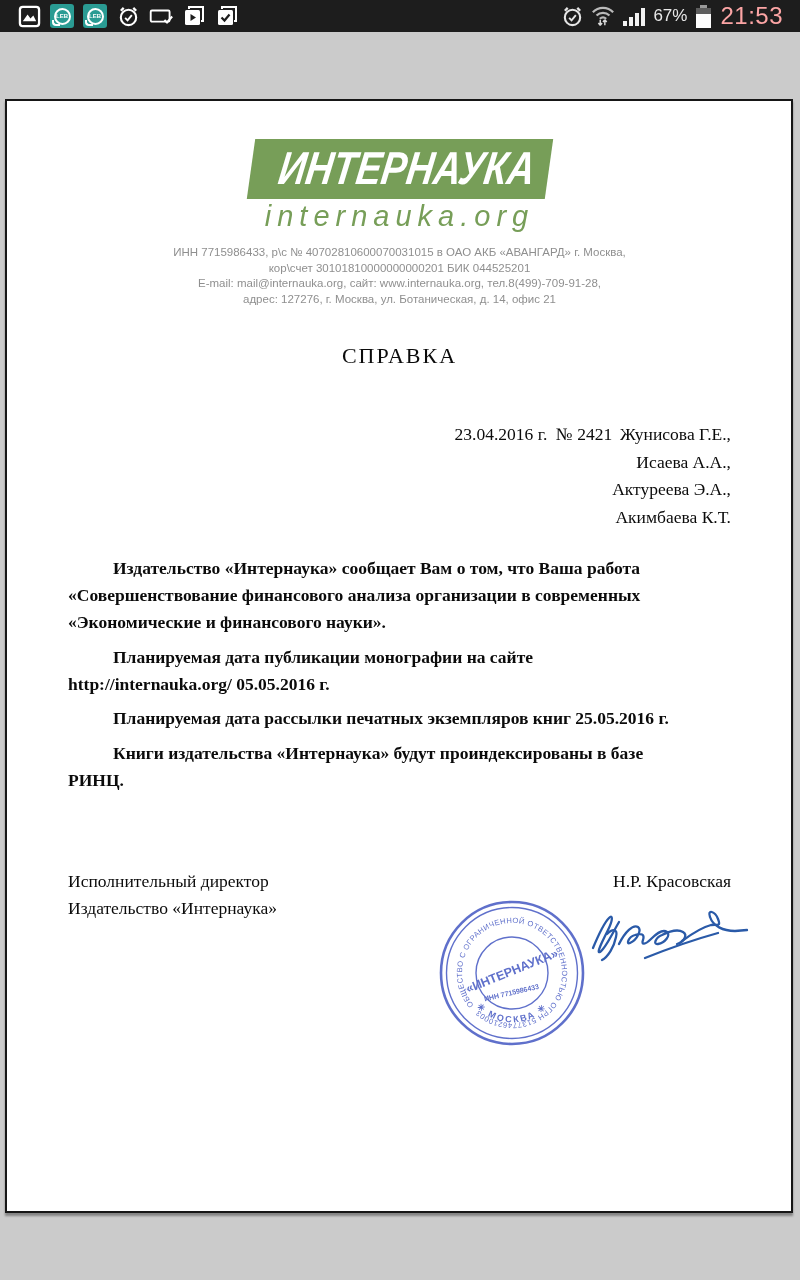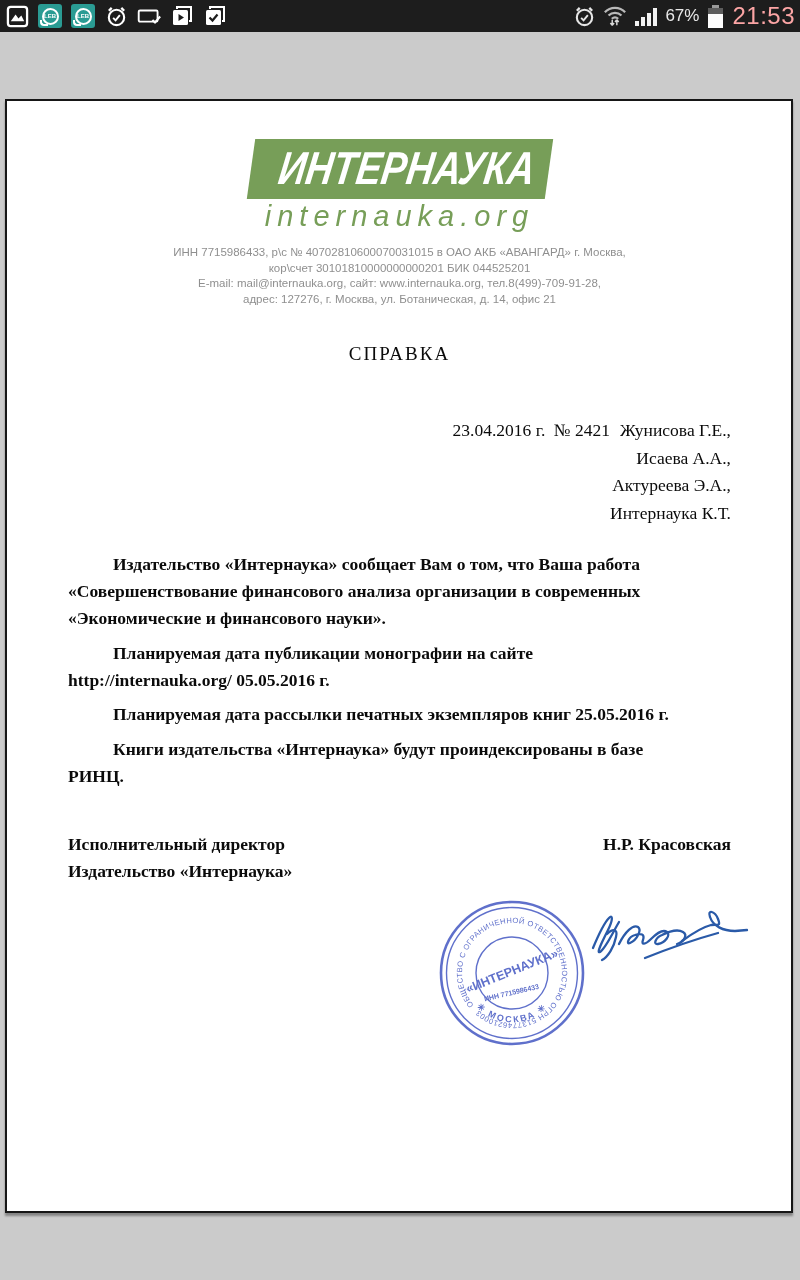--- a/index.html
+++ b/index.html
@@ -2,21 +2,21 @@
 <html><head>
 <meta charset="utf-8">
 <style>
   * { margin:0; padding:0; box-sizing:border-box; }
   html,body { width:800px; height:1280px; }
   body { font-family:"Liberation Sans", sans-serif; background:#cbcbcb; position:relative; overflow:hidden; }
 
   
   .statusbar {
     position:absolute; left:0; top:0; width:800px; height:32px;
-    background:#1d1d1d; display:flex; align-items:center; padding:0 5px;
+    background:#1d1d1d; display:flex; align-items:center; padding:0 17px;
     color:#f2f2f2;
   }
   .sb-left { display:flex; align-items:center; gap:9px; }
   .sb-right { margin-left:auto; display:flex; align-items:center; gap:7px; }
   .sb-ico { width:24px; height:24px; display:flex; align-items:center; justify-content:center; }
   .leb {
     width:24px; height:24px; background:#2a9b93; border-radius:3px;
     display:flex; align-items:center; justify-content:center; position:relative;
   }
   .leb .ring {
@@ -51,33 +51,33 @@
     font-size:46px; transform:scaleX(0.82); white-space:nowrap;
   }
   .logo-sub {
     font-style:italic; font-size:29px; letter-spacing:6px; margin-top:1px;
   }
 
   .contacts { margin-top:12px; text-align:center; font-size:11.5px; line-height:15.5px; color:#8f8f8f; }
 
   .doc-serif { font-family:"Liberation Serif","DejaVu Serif",serif; color:#0b0b0b; }
 
-  .doc-title { text-align:center; margin-top:36px; font-size:19px; letter-spacing:2px; }
+  .doc-title { text-align:center; margin-top:36px; font-size:22px; letter-spacing:2px; }
 
   .ref-row { display:flex; justify-content:flex-end; margin-top:52px; font-size:17.5px; line-height:27.5px; }
   .ref-date { white-space:pre; }
   .recipients { text-align:right; }
 
   .body-text { margin-top:24px; font-size:17.5px; line-height:27px; }
   .para { margin-top:7.5px; }
   .para:first-child { margin-top:0; }
   .bline { white-space:nowrap;font-weight:bold; }
   .indent { text-indent:45px; }
 
-  .sig-row { display:flex; justify-content:space-between; margin-top:41px; font-size:17.5px; line-height:27.5px;font-weight:bold; }
+  .sig-row { display:flex; justify-content:space-between; margin-top:74px; font-size:17.5px; line-height:27.5px; }
 
   .stamp { position:absolute; left:430px; top:797px; width:150px; height:150px; opacity:0.88; }
   .signature { position:absolute; left:578px; top:795px; width:170px; height:80px; }
 </style>
 </head>
 <body>
 
 <div class="statusbar">
   <div class="sb-left">
     <div class="sb-ico">
@@ -176,21 +176,21 @@
   </div>
 
   <div class="doc-title doc-serif">СПРАВКА</div>
 
   <div class="ref-row doc-serif">
     <div class="ref-date">23.04.2016 г.  № 2421</div>
     <div class="recipients">
       <div>Жунисова Г.Е.,</div>
       <div>Исаева А.А.,</div>
       <div>Актуреева Э.А.,</div>
-      <div>Интернаука К.Т.</div>
+      <div>Акимбаева К.Т.</div>
     </div>
   </div>
 
   <div class="body-text doc-serif">
     <div class="para">
       <div class="bline indent">Издательство «Интернаука» сообщает Вам о том, что Ваша работа</div>
       <div class="bline">«Совершенствование финансового анализа организации в современных</div>
       <div class="bline">«Экономические и финансового науки».</div>
     </div>
     <div class="para">

